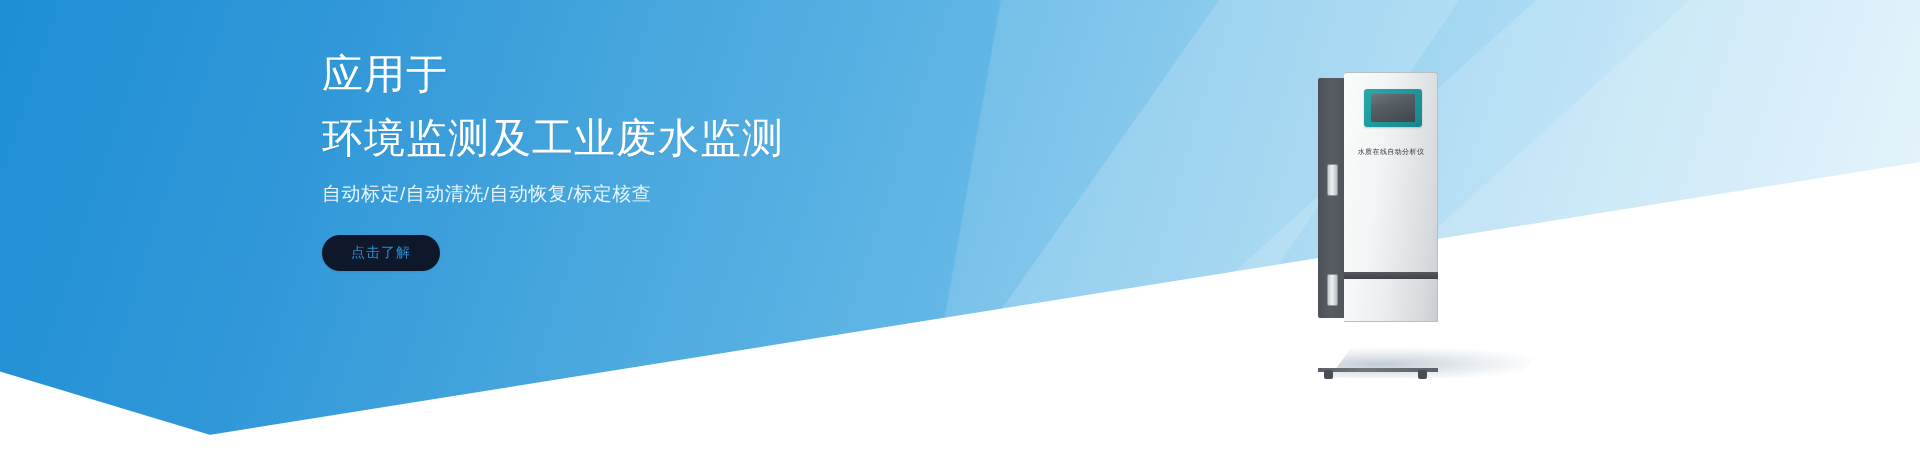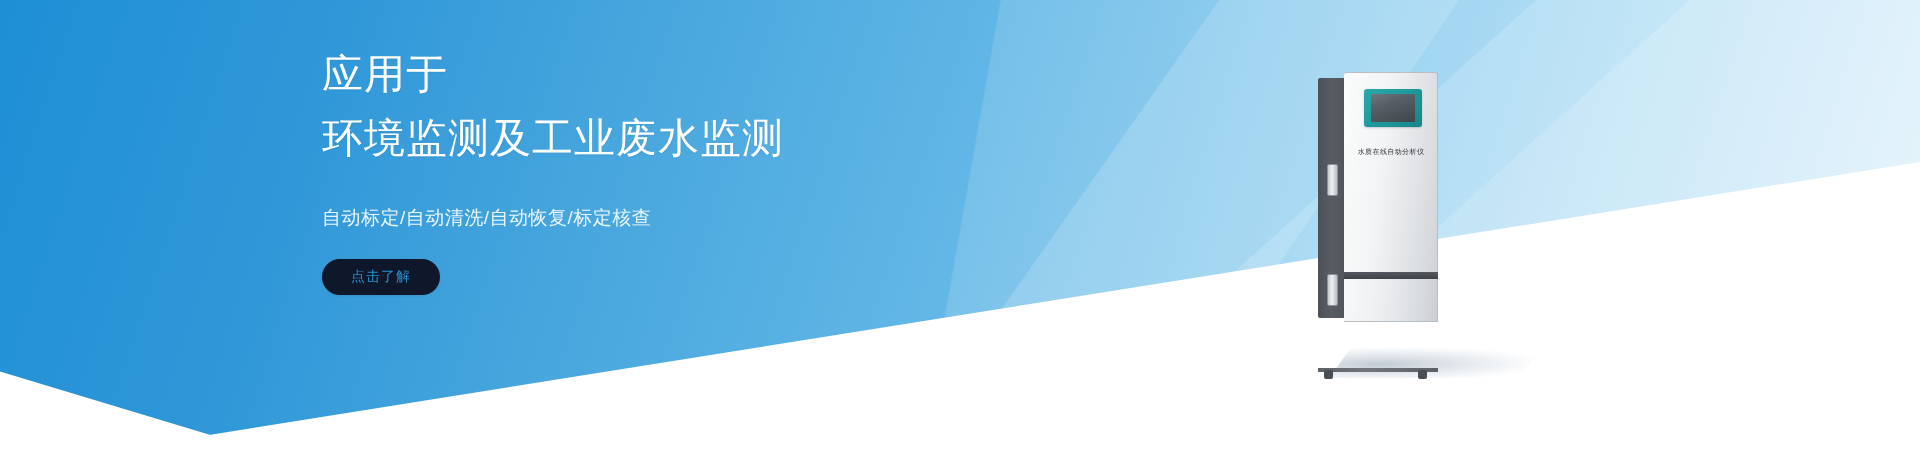--- a/index.html
+++ b/index.html
@@ -91,21 +91,21 @@
     line-height: 53px;
     font-weight: 400;
     letter-spacing: 1px;
     white-space: nowrap;
     text-shadow: 0 1px 2px rgba(0,0,0,.06);
   }
   .headline-line-2 {
     margin-top: 11px;
   }
   .subtitle {
-    margin-top: 40px;
+    margin-top: 16px;
     color: #f2fafe;
     font-size: 19px;
     line-height: 26px;
     letter-spacing: .5px;
     font-weight: 400;
     white-space: nowrap;
     opacity: .96;
   }
   .cta {
     margin-top: 28px;

